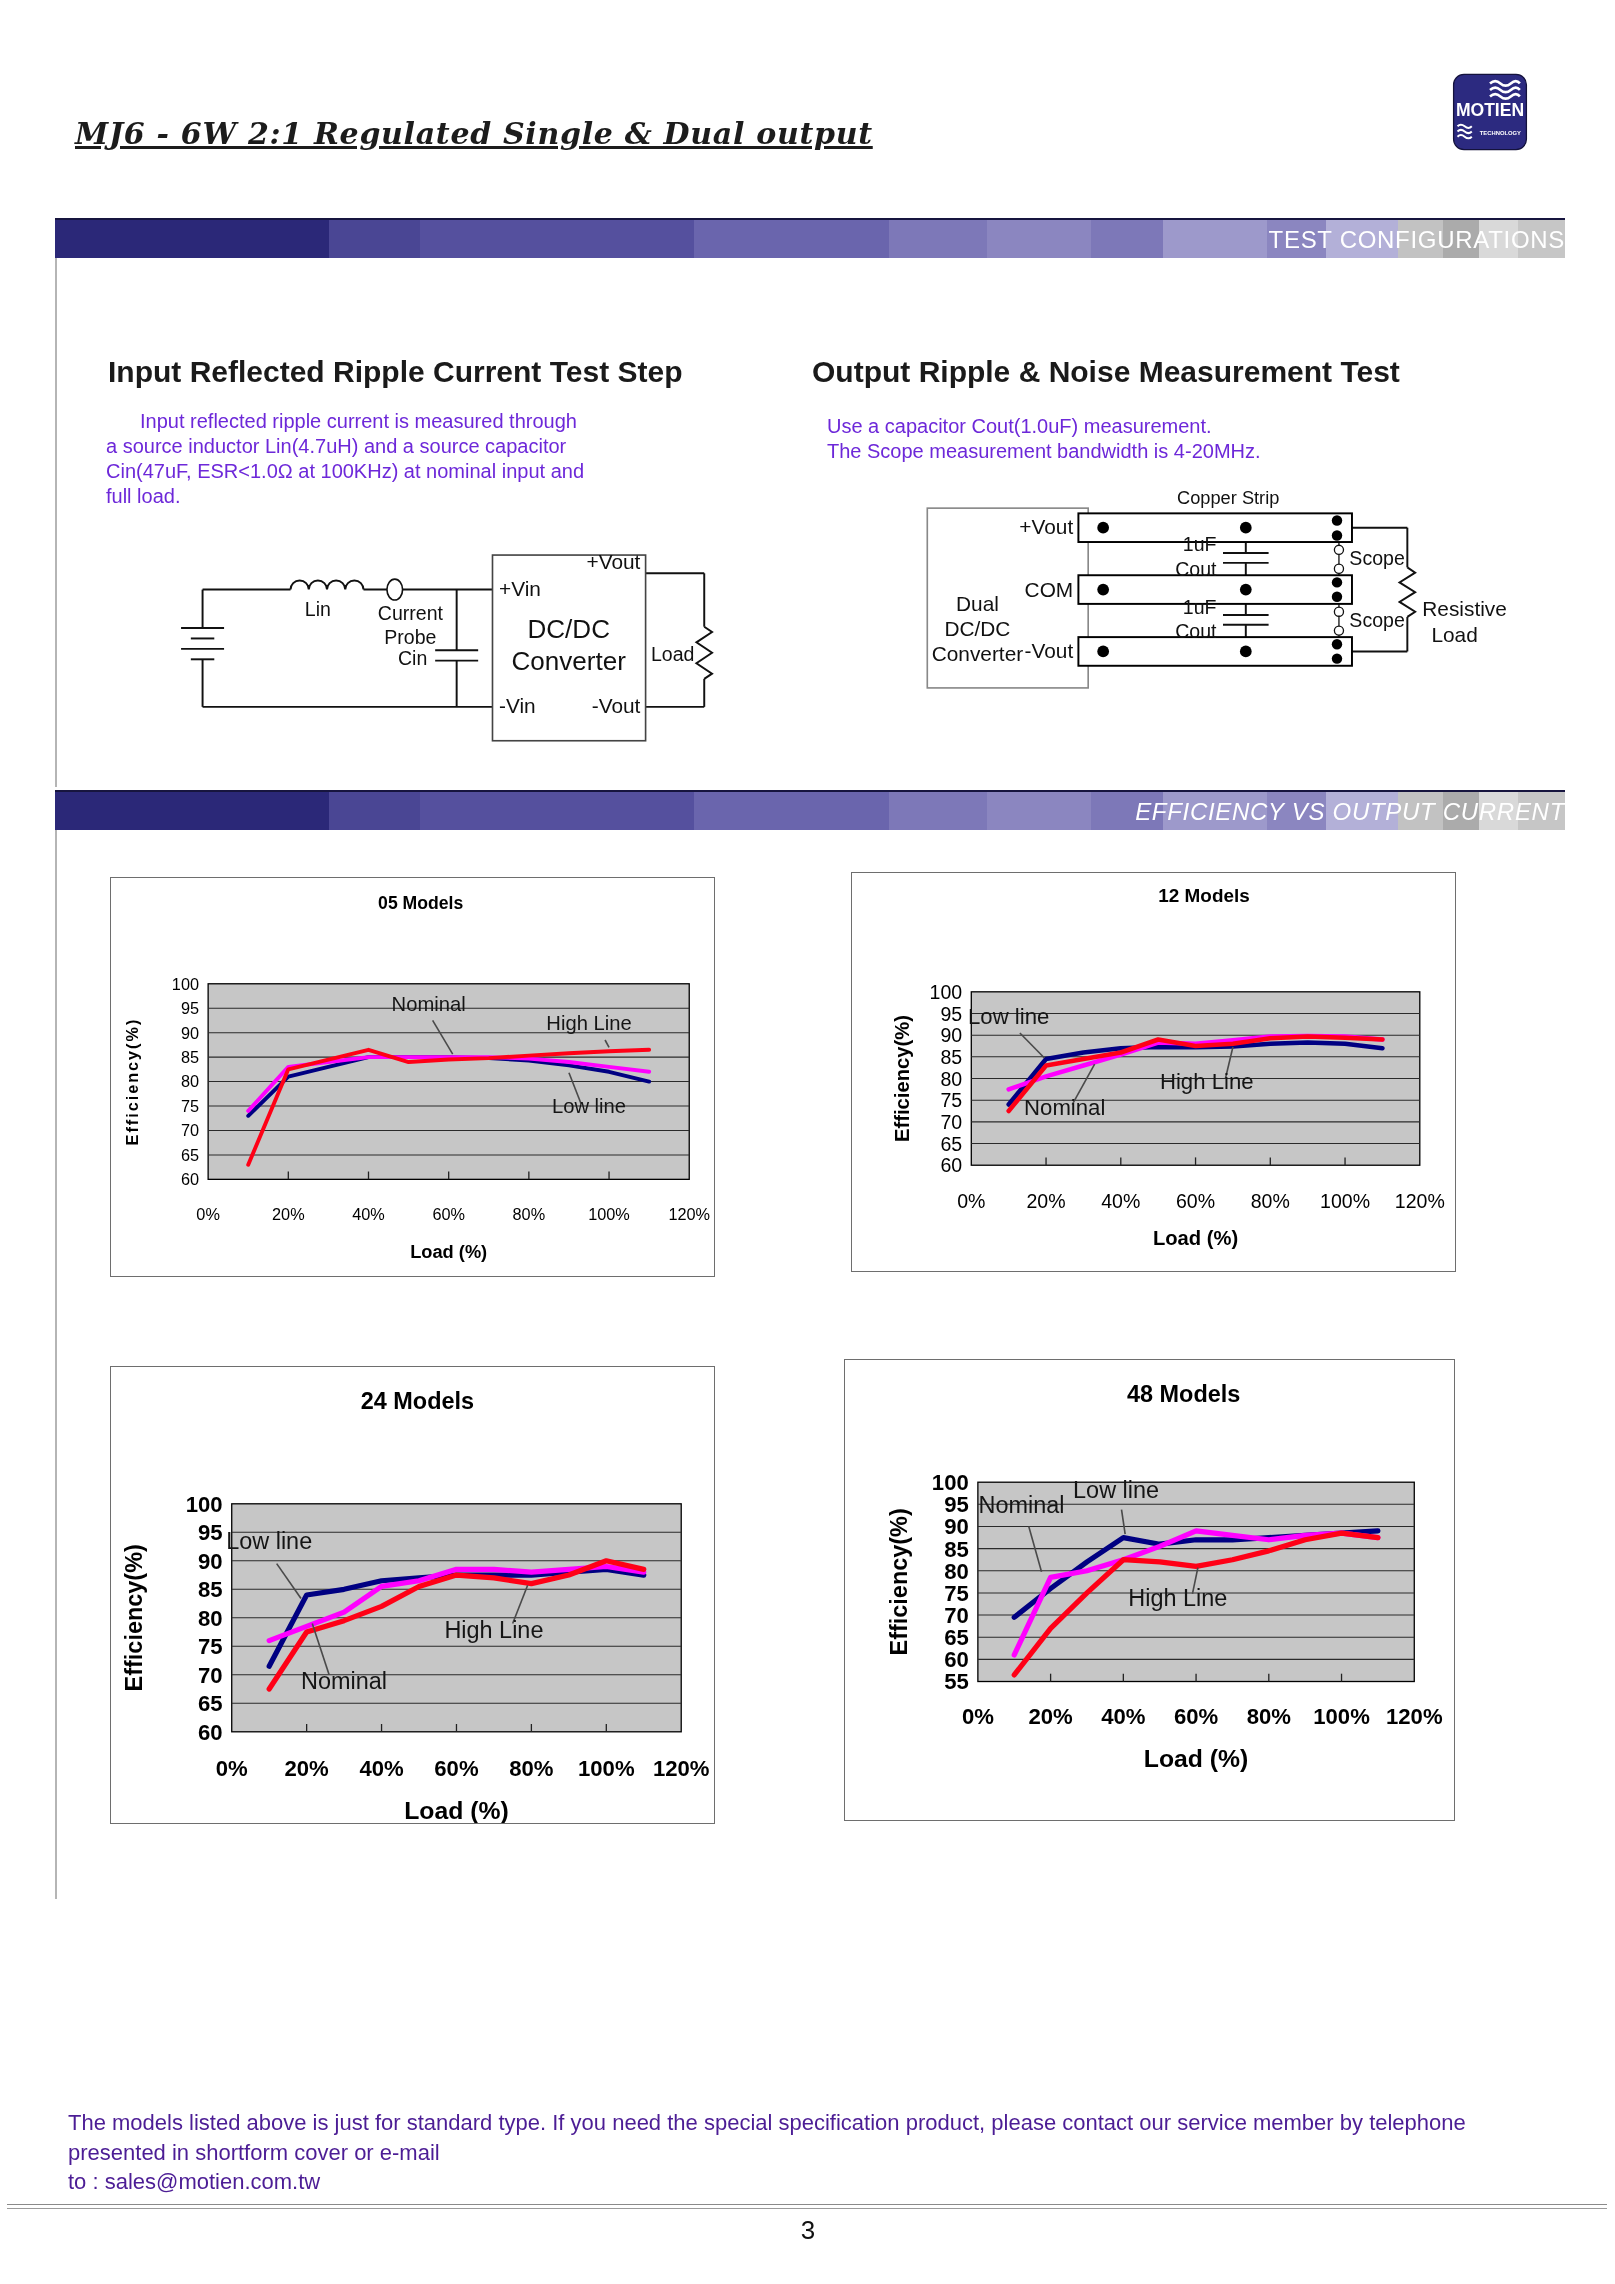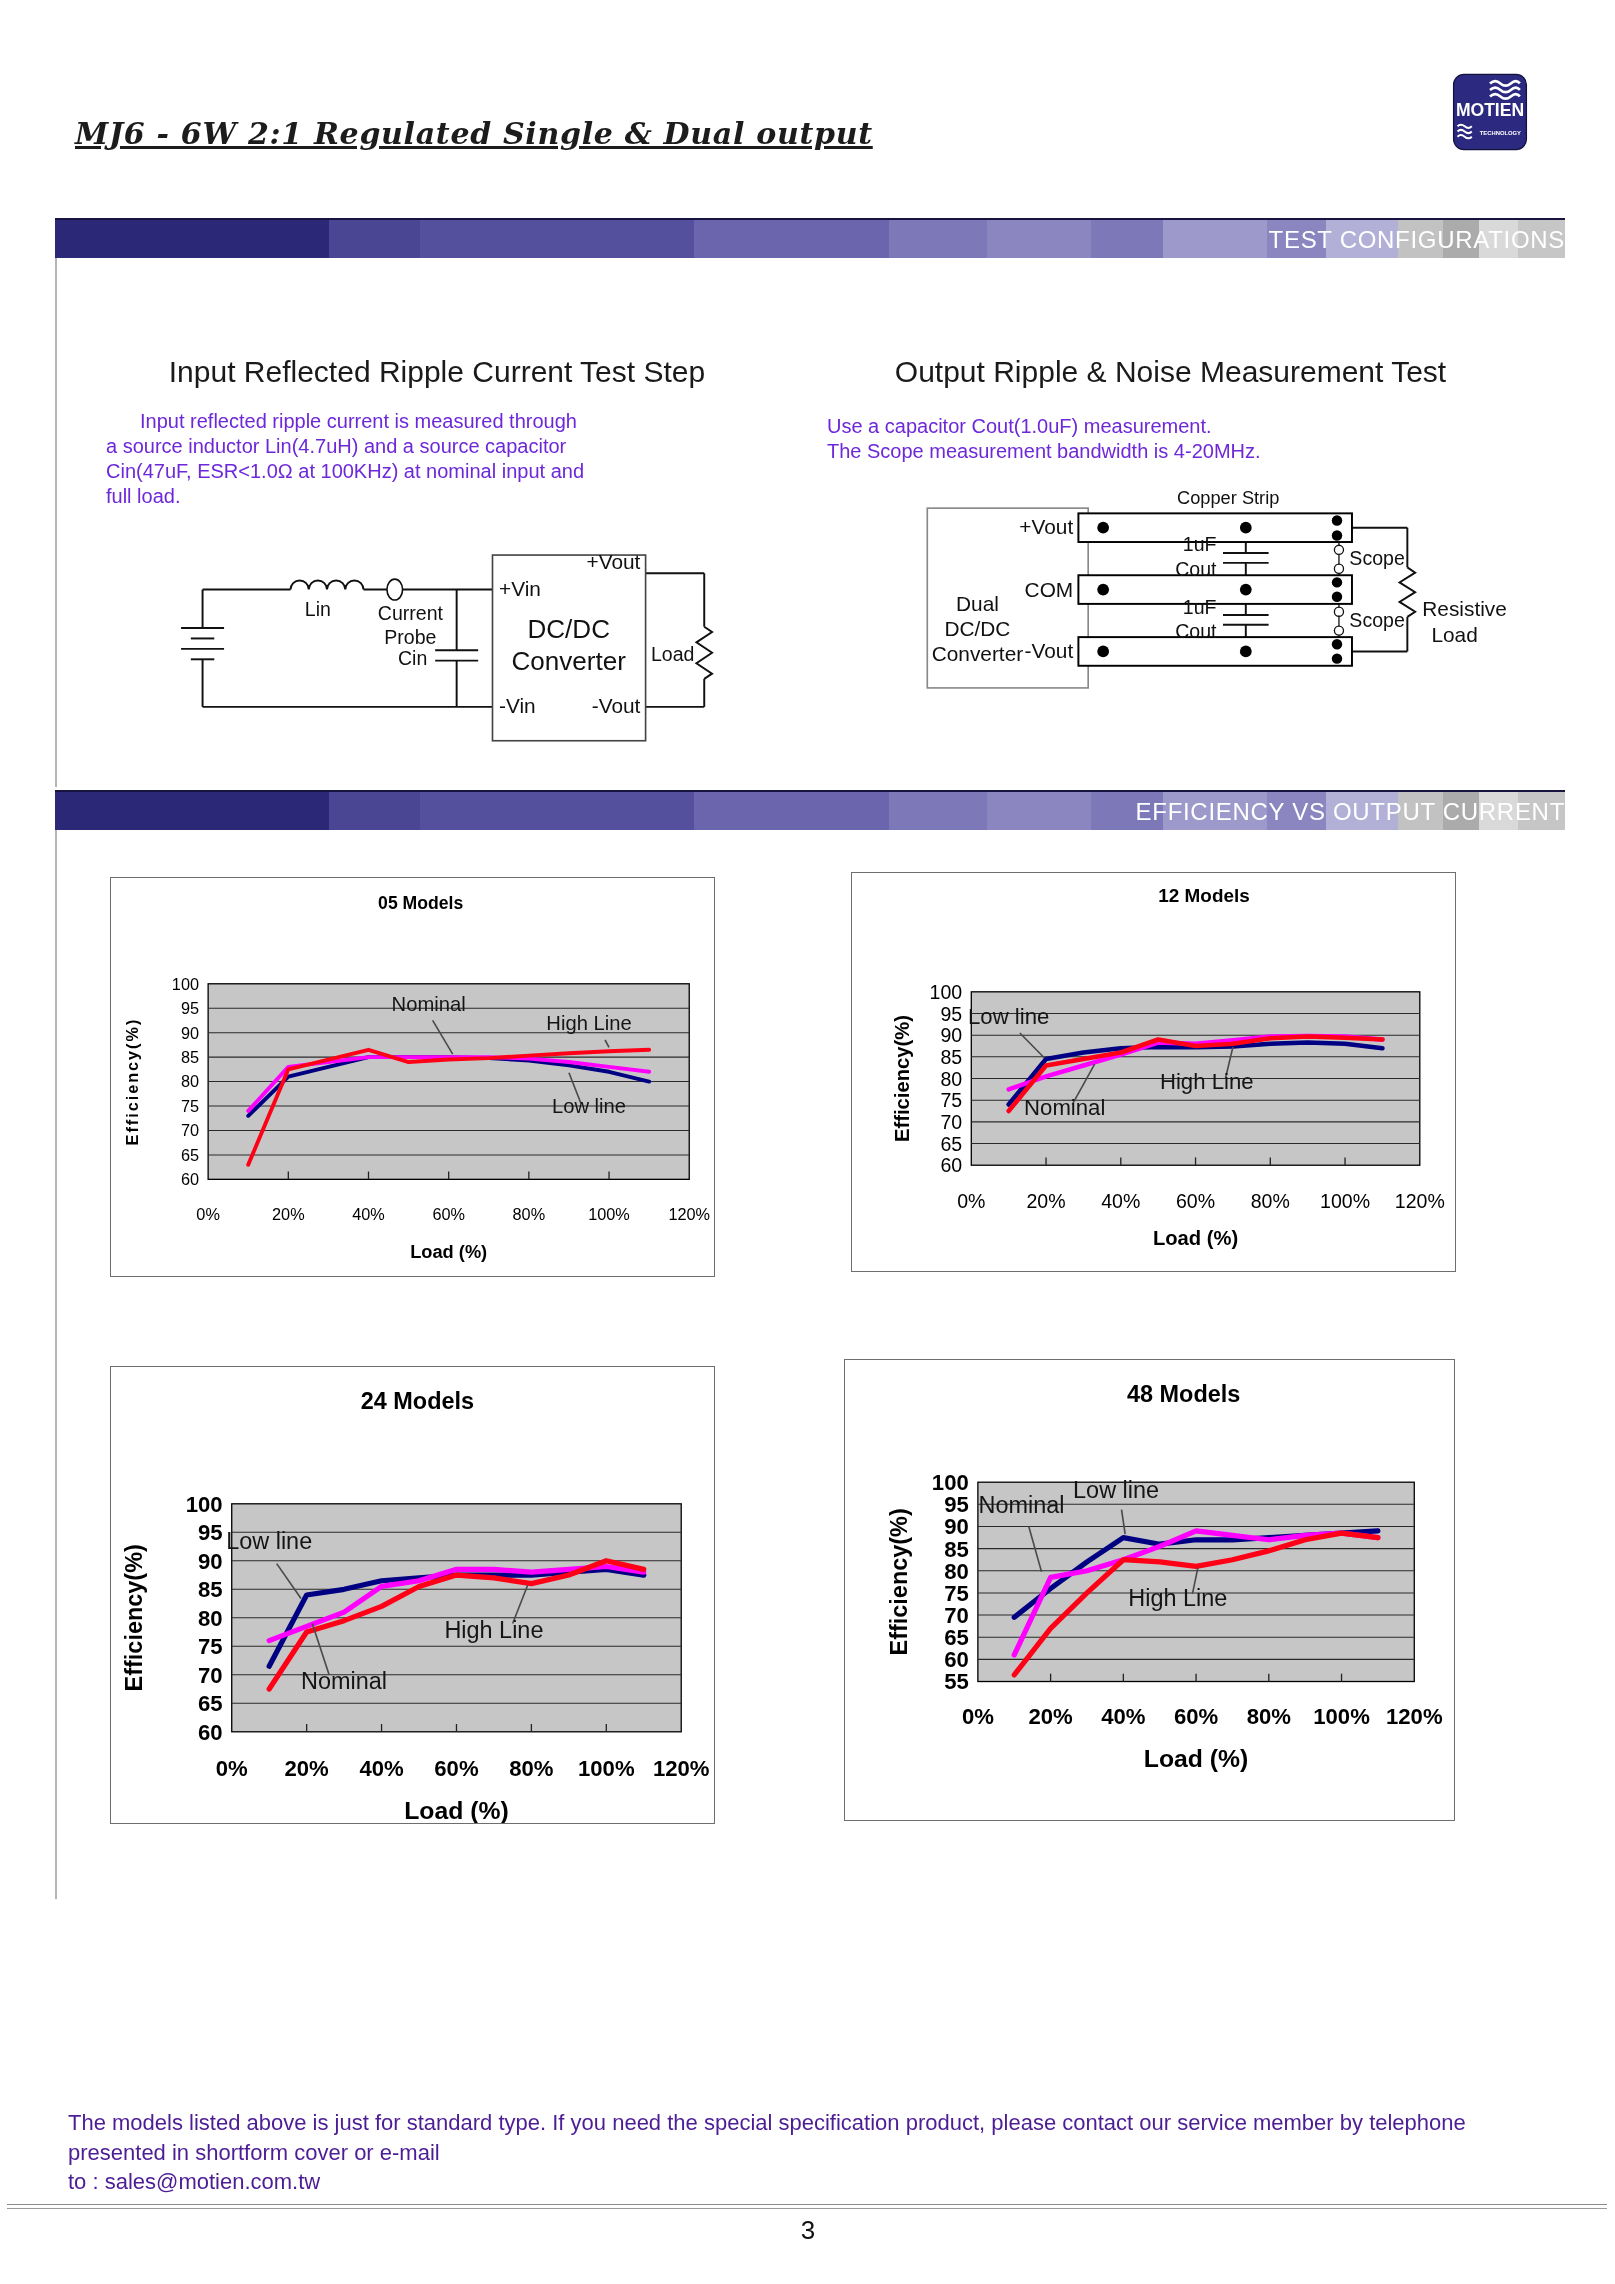--- a/index.html
+++ b/index.html
@@ -13,26 +13,26 @@
 
   .banner{position:absolute;left:55px;width:1510px;height:38px;border-top:2.6px solid #17153f;
     background:linear-gradient(90deg,
       #2b2878 0px,#2b2878 274px,#4a4694 274px,#4a4694 365px,#55509e 365px,#55509e 639px,
       #6a65ad 639px,#6a65ad 834px,#7d78b8 834px,#7d78b8 932px,#8b86c0 932px,#8b86c0 1036px,
       #7d78b8 1036px,#7d78b8 1108px,#9d99cb 1108px,#9d99cb 1212px,#8b86c0 1212px,#8b86c0 1271px,
       #b3b0d8 1271px,#b3b0d8 1343px,#c2c2c2 1343px,#c2c2c2 1388px,#ababab 1388px,#ababab 1424px,
       #d9d9d9 1424px,#d9d9d9 1463px,#c6c6c6 1463px,#c6c6c6 1510px);text-align:right;}
   .banner span{display:block;color:#ffffff;font-size:24px;padding:5.9px 0 0 23.5px;letter-spacing:0.7px;}
   #banner-test{top:218px;}
-  #banner-eff{top:790px;}
+  #banner-eff{top:790px;font-style:italic;}
   .section-rule{position:absolute;width:2px;background:#b5b5b5;left:55px;}
   #rule1{top:258px;height:529px;}
   #rule2{top:830px;height:1069px;}
 
-  .col-heading{position:absolute;font-size:30px;font-weight:normal;color:#1a1a1a;text-align:center;}
+  .col-heading{position:absolute;font-size:30px;font-weight:bold;color:#1a1a1a;}
   #heading-left{left:108px;top:355px;width:658px;}
   #heading-right{left:812px;top:355px;width:717px;}
   .col-body{position:absolute;font-size:20px;line-height:1.25;color:#6d28d9;white-space:pre-line;}
   #body-left{left:106px;top:409px;width:665px;text-indent:34px;}
   #body-right{left:827px;top:414px;width:710px;}
 
   .diagram{position:absolute;}
   #diagram-input{left:147px;top:529px;}
   #diagram-output{left:922px;top:486px;}
   .diagram text{font-family:"Liberation Sans",sans-serif;fill:#111;}

